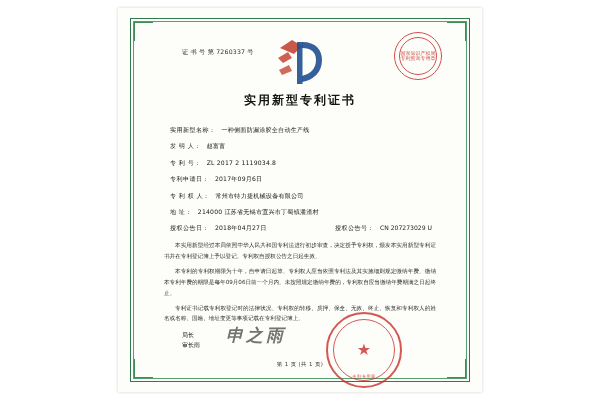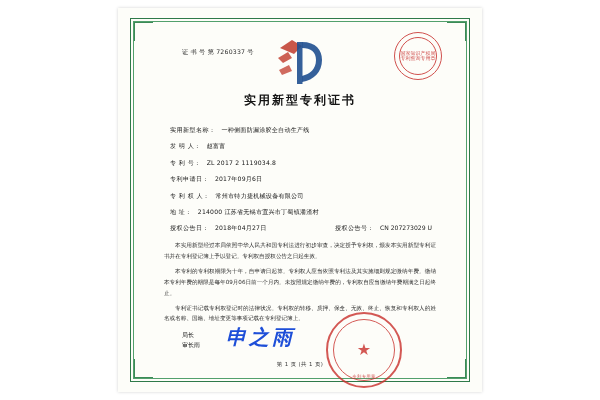--- a/index.html
+++ b/index.html
@@ -188,22 +188,22 @@
     top: 322px;
     font-size: 6px;
     color: #1d1d1d;
     line-height: 1.7;
   }
   #signature {
     position: absolute;
     left: 108px;
     top: 316px;
     font-family: "DejaVu Serif", serif;
-    font-size: 20px;
-    color: #1d4ed8;
+    font-size: 17px;
+    color: #737373;
     letter-spacing: 3px;
     font-style: italic;
     font-weight: bold;
   }
 
   
   #seal-main {
     position: absolute;
     left: 208px;
     top: 304px;

